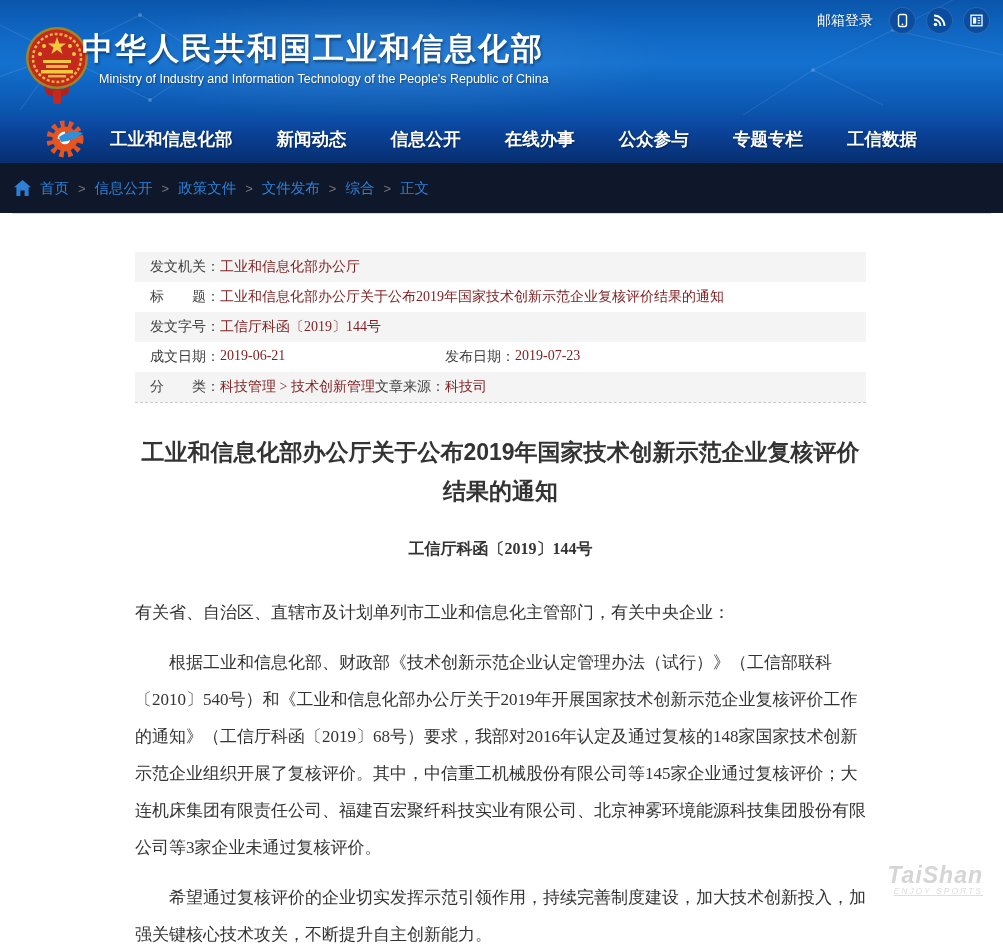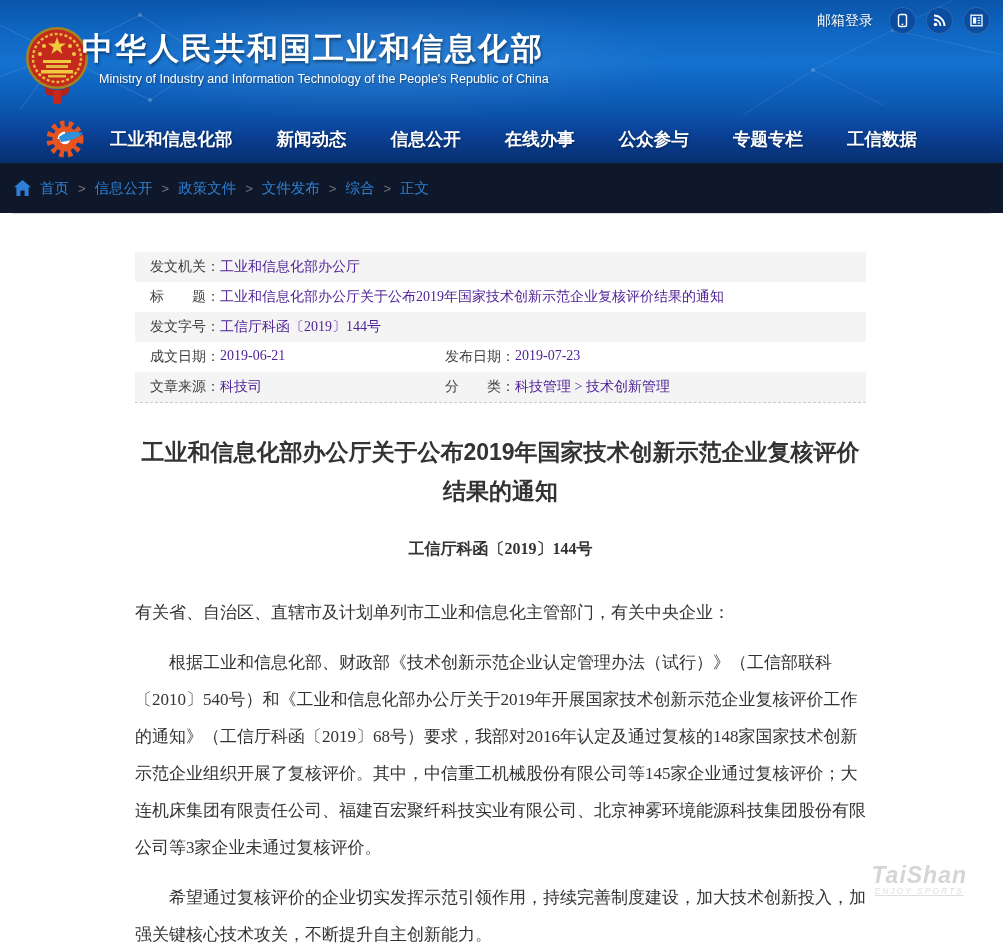--- a/index.html
+++ b/index.html
@@ -50,34 +50,34 @@
   .article { width:731px; margin-left:123px; }
 
   .meta-table { margin-top:38px; border-bottom:1px dashed #c9c9c9; }
   .meta-row { min-height:30px; display:flex; align-items:center; padding-left:15px;
     font-size:14px; color:#3f3f3f;
     font-family:"Liberation Serif","DejaVu Serif",serif; }
   .meta-row.shaded { background:#f4f4f4; }
   .meta-cell { display:flex; white-space:nowrap; }
   .meta-cell.first { width:295px; }
   .meta-label { color:#3f3f3f; }
-  .meta-value { color:#4c1d95; }
+  .meta-value { color:#7f1d1d; }
 
   .doc-title { margin-top:30px; text-align:center; font-size:23px; font-weight:bold; color:#333;
     line-height:39px; }
   .doc-number { margin-top:28px; text-align:center; font-size:16px; font-weight:bold; color:#333;
     font-family:"Liberation Serif","DejaVu Serif",serif; }
 
   .body-text { margin-top:34px; font-size:17px; color:#333; line-height:37px;
     font-family:"Liberation Serif","DejaVu Serif",serif; }
   .body-text p { margin-top:13px; }
   .body-text p:first-child { margin-top:0; }
   .body-text p.indent { text-indent:2em; }
 
-  .watermark { position:absolute; right:24px; bottom:-2px; text-align:center;
+  .watermark { position:absolute; right:8px; bottom:-2px; text-align:right;
     color:#d5d5d5; user-select:none; }
   .watermark .wm-title { font-size:23px; font-weight:bold; font-style:italic; letter-spacing:1px;
     line-height:22px; }
   .watermark .wm-sub { font-size:8.5px; font-style:italic; letter-spacing:2px; color:#dedede;text-decoration:underline; }
 </style>
 </head>
 <body>
 
 <div class="header">
   <div class="glow"></div>
@@ -217,27 +217,27 @@
           <div class="meta-cell first">
             <span class="meta-label">成文日期：</span>
             <span class="meta-value">2019-06-21</span>
           </div>
           <div class="meta-cell">
             <span class="meta-label">发布日期：</span>
             <span class="meta-value">2019-07-23</span>
           </div>
         </div>
         <div class="meta-row shaded">
+          <div class="meta-cell">
+            <span class="meta-label">分　　类：</span>
+            <span class="meta-value">科技管理 &gt; 技术创新管理</span>
+          </div>
           <div class="meta-cell first">
             <span class="meta-label">文章来源：</span>
             <span class="meta-value">科技司</span>
-          </div>
-          <div class="meta-cell">
-            <span class="meta-label">分　　类：</span>
-            <span class="meta-value">科技管理 &gt; 技术创新管理</span>
           </div>
         </div>
       </div>
 
     <h1 class="doc-title">工业和信息化部办公厅关于公布2019年国家技术创新示范企业复核评价结果的通知</h1>
     <div class="doc-number">工信厅科函〔2019〕144号</div>
 
     <div class="body-text">
         <p>有关省、自治区、直辖市及计划单列市工业和信息化主管部门，有关中央企业：</p>
         <p class="indent">根据工业和信息化部、财政部《技术创新示范企业认定管理办法（试行）》（工信部联科〔2010〕540号）和《工业和信息化部办公厅关于2019年开展国家技术创新示范企业复核评价工作的通知》（工信厅科函〔2019〕68号）要求，我部对2016年认定及通过复核的148家国家技术创新示范企业组织开展了复核评价。其中，中信重工机械股份有限公司等145家企业通过复核评价；大连机床集团有限责任公司、福建百宏聚纤科技实业有限公司、北京神雾环境能源科技集团股份有限公司等3家企业未通过复核评价。</p>

